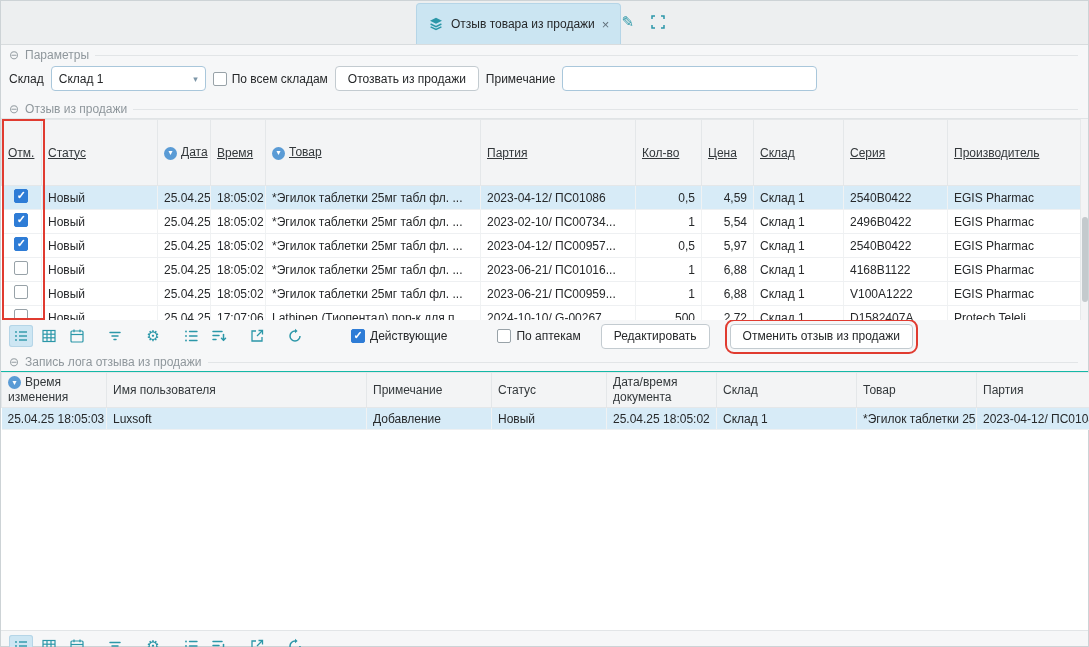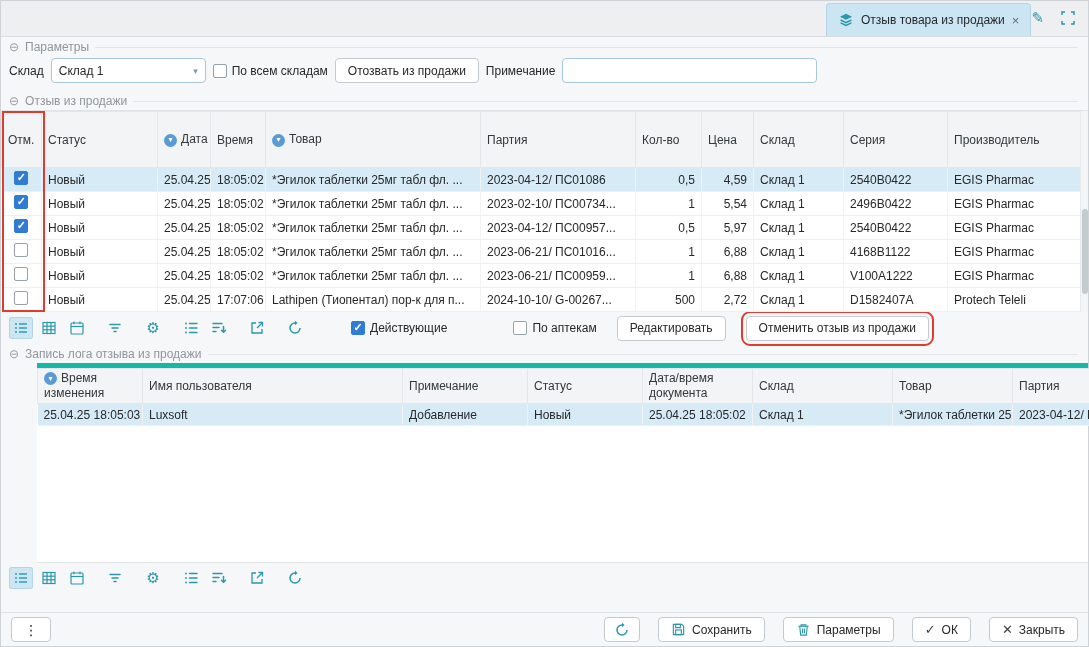--- a/index.html
+++ b/index.html
@@ -6,22 +6,22 @@
   html,body { width:1089px; height:647px; }
   body {
     font-family:"Liberation Sans", sans-serif;
     font-size:12px; color:#26282a;
     background:#f6f7f8; overflow:hidden;
   }
   .app { width:1089px; height:647px; display:flex; flex-direction:column;
          border:1px solid #cdd3d6; background:#f6f7f8; }
 
   
-  .tabbar { height:36px; background:#edeff0; border-bottom:1px solid #d8dcde;
-            display:flex; justify-content:flex-end; align-items:stretch;
+  .tabbar { height:44px; background:#edeff0; border-bottom:1px solid #d8dcde;
+            display:flex; justify-content:center; align-items:stretch;
             padding:2px 12px 0 5px; flex:none; }
   .doc-tab { display:flex; align-items:center; gap:7px; background:#cbe5f2;
              border:1px solid #b5d5e7; border-bottom:none; border-radius:4px 4px 0 0;
              padding:0 11px; }
   .tab-close { color:#61707b; font-size:13px; cursor:pointer; }
   .tabbar-actions { display:flex; align-items:center; gap:16px; padding-bottom:3px; }
   .pencil { color:#2b97a8; font-size:15px; cursor:pointer; }
 
   
   .ghead { display:flex; align-items:center; gap:6px; padding:3px 10px 2px 8px;
@@ -60,55 +60,55 @@
   .subtab.active { background:#cbe5f2; border-color:#b5d5e7; }
 
   
   .tblzone { position:relative; background:#fff; flex:none; height:202px;
              overflow:hidden; border-top:1px solid #e0e4e6; }
   table.tbl { border-collapse:collapse; table-layout:fixed; font-size:12px; }
   .main-tbl { width:1081px; }
   .tbl th { background:#f3f4f5; border:1px solid #e4e7e9; font-weight:normal;
             text-align:left; padding:2px 6px; color:#33383b; vertical-align:middle;
             white-space:nowrap; overflow:hidden; }
-  .main-tbl thead th { height:56px; }
+  .main-tbl thead th { height:66px;text-decoration:underline; }
   .tbl td { border-right:1px solid #f0f2f3; border-bottom:1px solid #eef0f2;
             padding:0 6px; height:24px; white-space:nowrap; overflow:hidden;
             background:#fff; }
   tr.sel td { background:#d7ebf7; }
   .num { text-align:right; }
   .c-center { text-align:center; }
   .sort-ic { display:inline-flex; width:13px; height:13px; border-radius:50%;
              background:#5a9bd5; color:#fff; font-size:8px; align-items:center;
              justify-content:center; margin-right:4px; vertical-align:middle;
              line-height:1; }
   .vscroll { position:absolute; top:0; right:0; bottom:0; width:8px;
              background:#f3f4f5; border-left:1px solid #e6e9ea; cursor:pointer; }
   .vthumb { position:absolute; left:1px; width:6px; top:49%; height:42%;
             background:#c4cacd; border-radius:3px; }
   .ann { position:absolute; border:2px solid #e03b30; pointer-events:none; }
   .ann-mark { left:1px; top:0; width:43px; height:201px; }
 
-  .log-zone { position:relative; background:#fff; flex:none; height:200px;
-              border-top:5px solid #14b8a6; border-bottom:1px solid #e2e5e7;margin-left:36px; }
+  .log-zone { position:relative; background:#fff; flex:none; height:260px;
+              border-top:1px solid #14b8a6; border-bottom:1px solid #e2e5e7; }
   .log-tbl { width:1089px; }
   .log-tbl thead th { height:35px; white-space:normal; line-height:1.25; }
   .log-tbl td { height:22px; }
 
   
   .toolbar { display:flex; align-items:center; padding:4px 8px; gap:4px;
              flex:none; height:32px; }
   .toolbar2 { height:30px; }
   .tbicon { width:24px; height:22px; display:inline-flex; align-items:center;
             justify-content:center; border-radius:3px; cursor:pointer;
             color:#2b97a8; font-size:15px; flex:none; }
   .tbicon.selected { background:#cde6f3; box-shadow:inset 0 0 0 1px #b5d5e7; }
   .gap { margin-left:10px; }
   .toolbar .cbwrap.first { margin-left:40px; }
-  .toolbar .cbwrap + .cbwrap { margin-left:26px;padding-left:36px; }
+  .toolbar .cbwrap + .cbwrap { margin-left:10px;padding-left:36px; }
   .toolbar .btn { margin-left:16px; }
   .annotated { outline:2px solid #e03b30; outline-offset:3px; }
 
   
   .bottombar { margin-top:auto; height:34px; border-top:1px solid #dde1e3;
                background:#f6f7f8; display:flex; align-items:center;
                justify-content:space-between; padding:0 10px; flex:none; }
   .bb-right { display:flex; align-items:center; gap:18px; }
   .kebab { width:40px; justify-content:center; font-size:14px; }
   .iconbtn { width:36px; justify-content:center; padding:0; }

